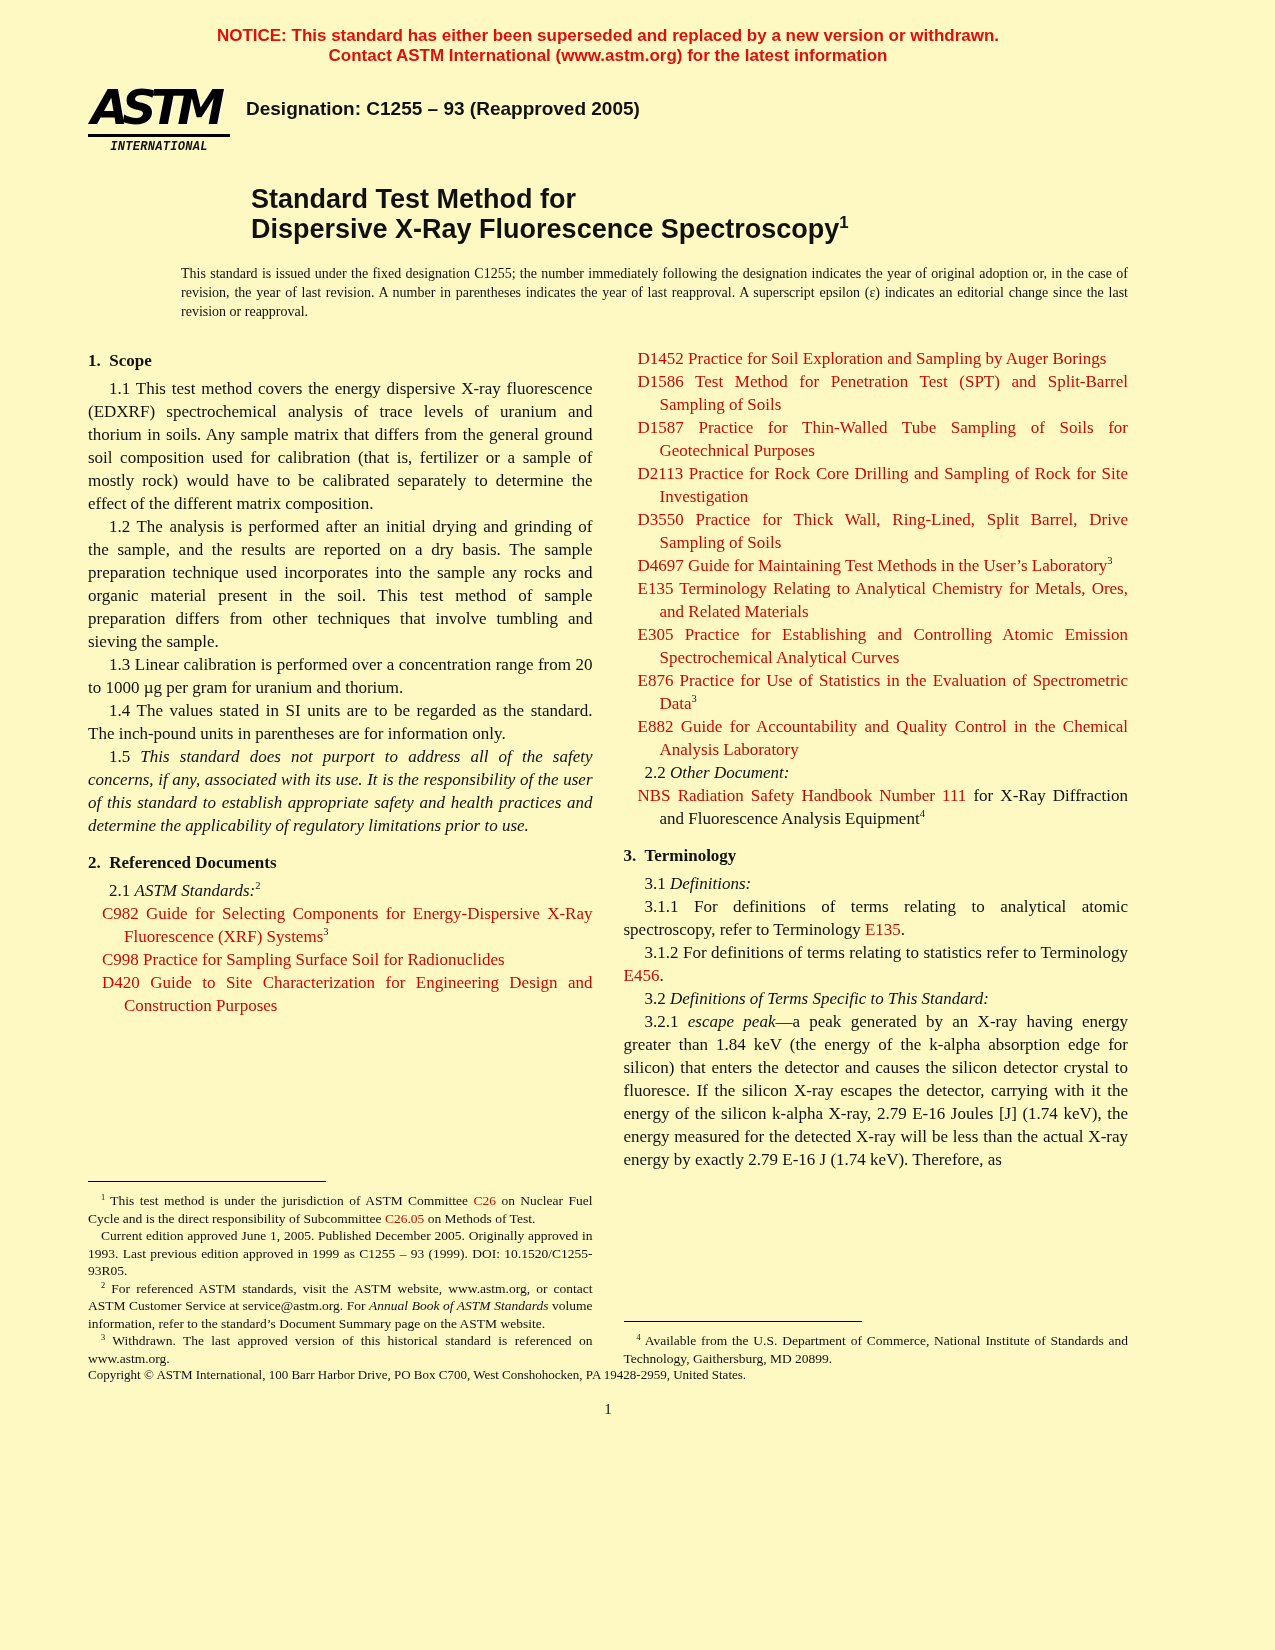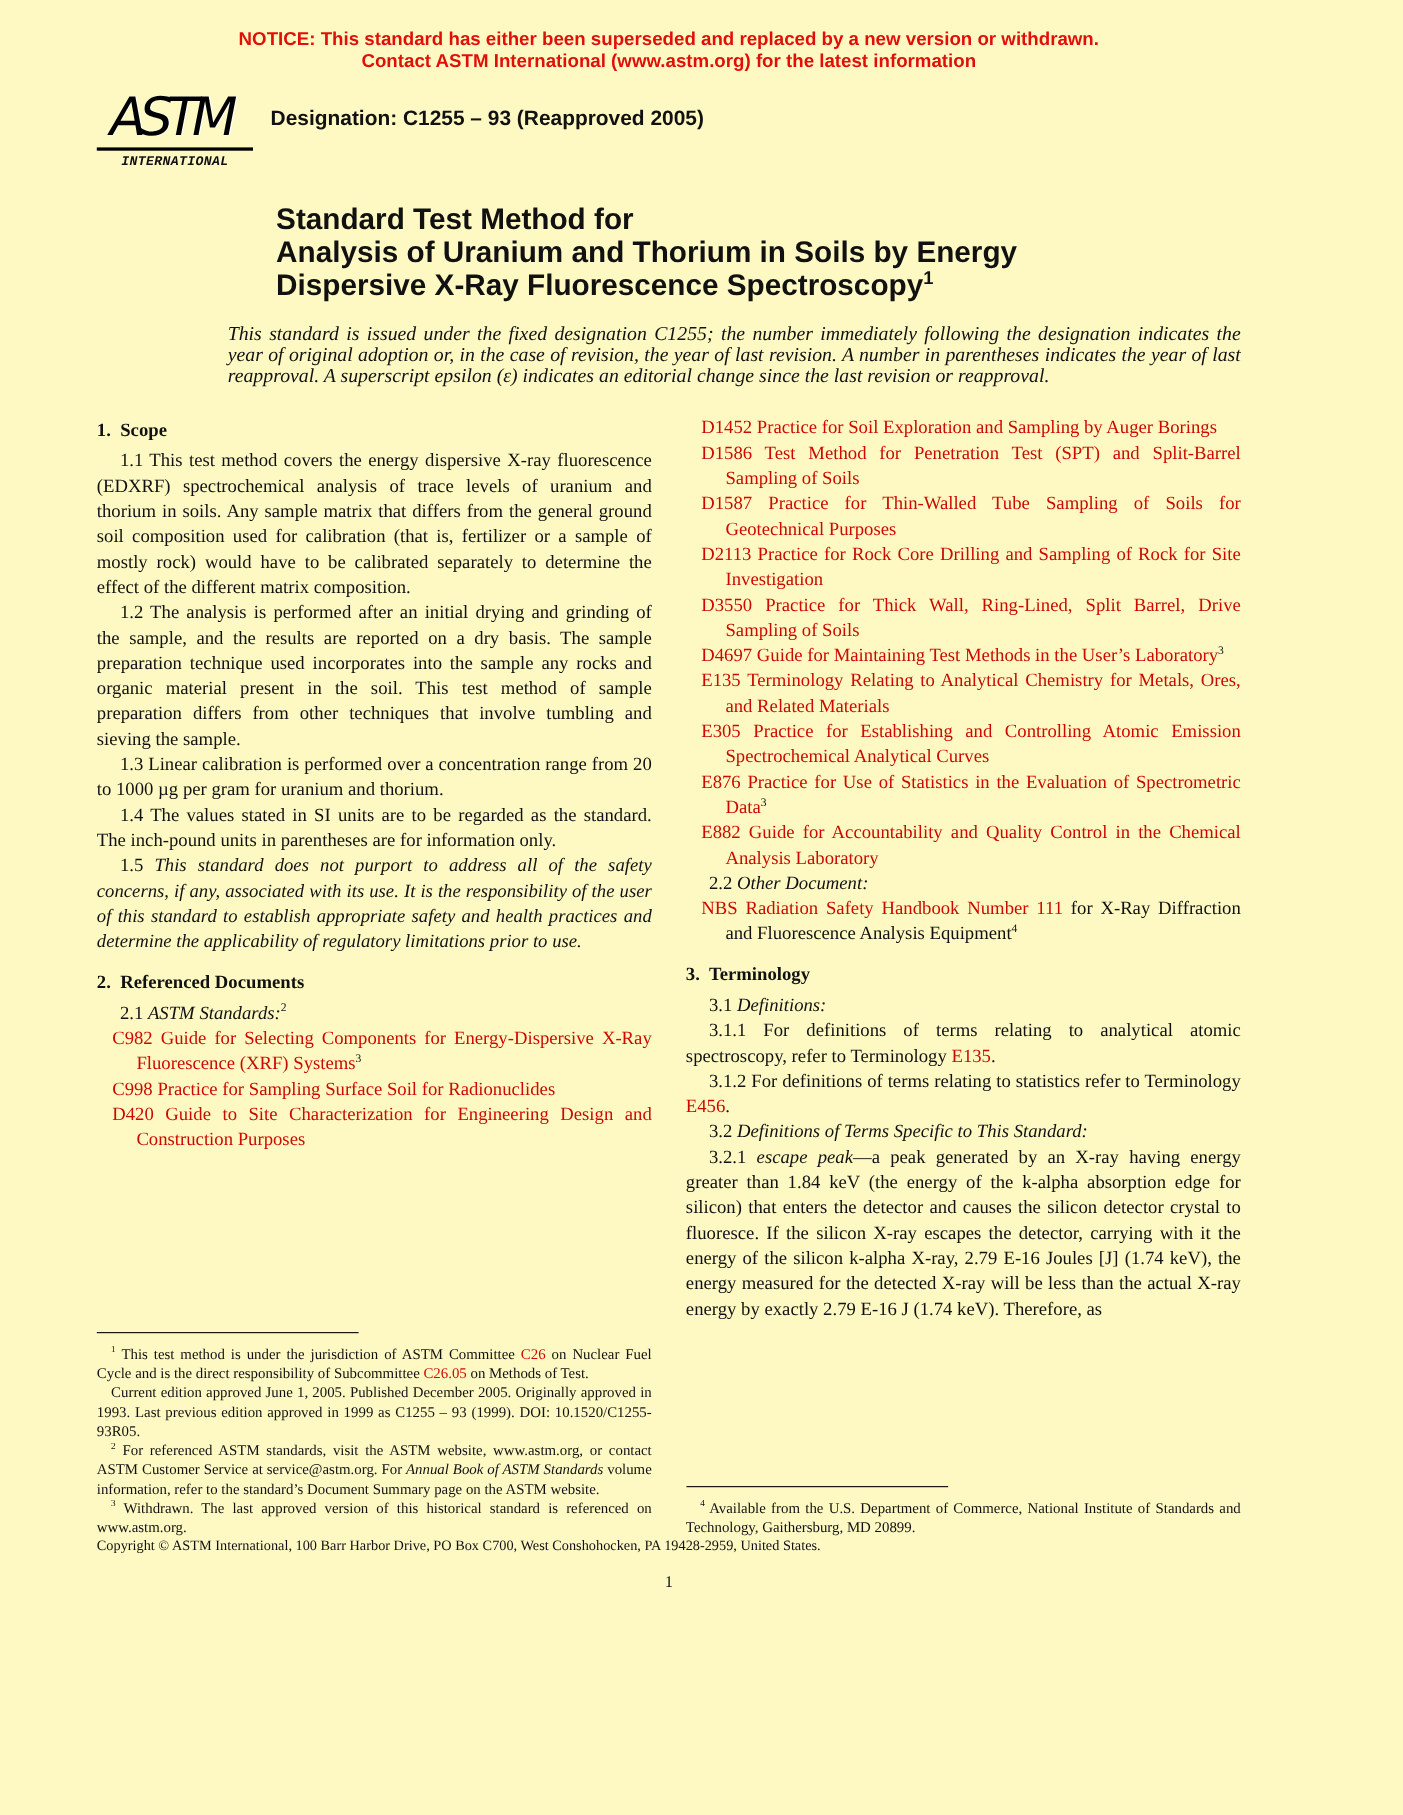--- a/index.html
+++ b/index.html
@@ -10,36 +10,36 @@
     font-family:"Liberation Serif", serif; color:#111;
   }
   .notice {
     text-align:center; color:var(--notice-red,#d90d06);
     font-family:"Liberation Sans", sans-serif; font-weight:bold;
     font-size:17px; line-height:20px;
   }
   .header-row { display:flex; align-items:flex-start; margin-top:16px; }
   .logo { width:142px; text-align:center; }
   .logo-mark {
-    font-family:"DejaVu Sans", sans-serif; font-weight:normal; font-style:italic;
+    font-family:"DejaVu Sans", sans-serif; font-weight:bold; font-style:italic;
     font-size:48px; line-height:1.05; letter-spacing:-6px; color:#000; padding-right:8px;
     text-shadow:1px 0 0 #fff;
   }
   .logo-intl {
     font-family:Liberation Mono, monospace; font-weight:bold; font-style:italic;
     font-size:12px; letter-spacing:.3px; border-top:3px solid #000; padding-top:3px; margin-top:2px;
   }
   .designation {
     font-family:"Liberation Sans", sans-serif; font-weight:bold;
     font-size:19px; margin:16px 0 0 16px;
   }
   .title-block { margin:30px 0 0 163px; }
   .doc-title { font-family:"Liberation Sans", sans-serif; font-weight:bold; font-size:27px; line-height:30px; }
   .tl { display:block; }
-  .issue-note { margin:20px 0 0 119px; font-size:18px; line-height:19px; text-align:justify;font-style:italic; }
+  .issue-note { margin:20px 0 0 93px; font-size:14px; line-height:19px; text-align:justify; }
   .columns { display:flex; gap:31px; margin-top:26px; min-height:1020px; }
   .col { flex:1; min-width:0; display:flex; flex-direction:column; font-size:17px; line-height:23px; }
   h2.sec { font-size:17px; font-weight:bold; margin:14px 0 5px; }
   .col h2.sec:first-child { margin-top:2px; }
   p.bp { text-align:justify; text-indent:21px; }
   p.ref { text-align:justify; padding-left:36px; text-indent:-22px; color:var(--link-red,#cc0000); }
   .link { color:var(--link-red,#cc0000); text-decoration:none; cursor:pointer; }
   .blk { color:#111; }
   .it { font-style:italic; }
   sup { font-size:.62em; line-height:0; vertical-align:super; }
@@ -64,21 +64,20 @@
     <div class="logo">
       <div class="logo-mark">ASTM</div>
       <div class="logo-intl">INTERNATIONAL</div>
     </div>
     <div class="designation">Designation: C1255 – 93 (Reapproved 2005)</div>
   </div>
 
   <div class="title-block">
     <h1 class="doc-title">
         <span class="tl">Standard Test Method for</span>
-        <span class="tl">Analysis of Uranium and Thorium in Soils by Energy</span>
         <span class="tl"><span>Dispersive X-Ray Fluorescence Spectroscopy</span><sup>1</sup></span>
       </h1>
   </div>
 
   <p class="issue-note">This standard is issued under the fixed designation C1255; the number immediately following the designation indicates the year of original adoption or, in the case of revision, the year of last revision. A number in parentheses indicates the year of last reapproval. A superscript epsilon (ε) indicates an editorial change since the last revision or reapproval.</p>
 
   <div class="columns">
 
     <section class="col">
       <h2 class="sec">1.&nbsp; Scope</h2>

